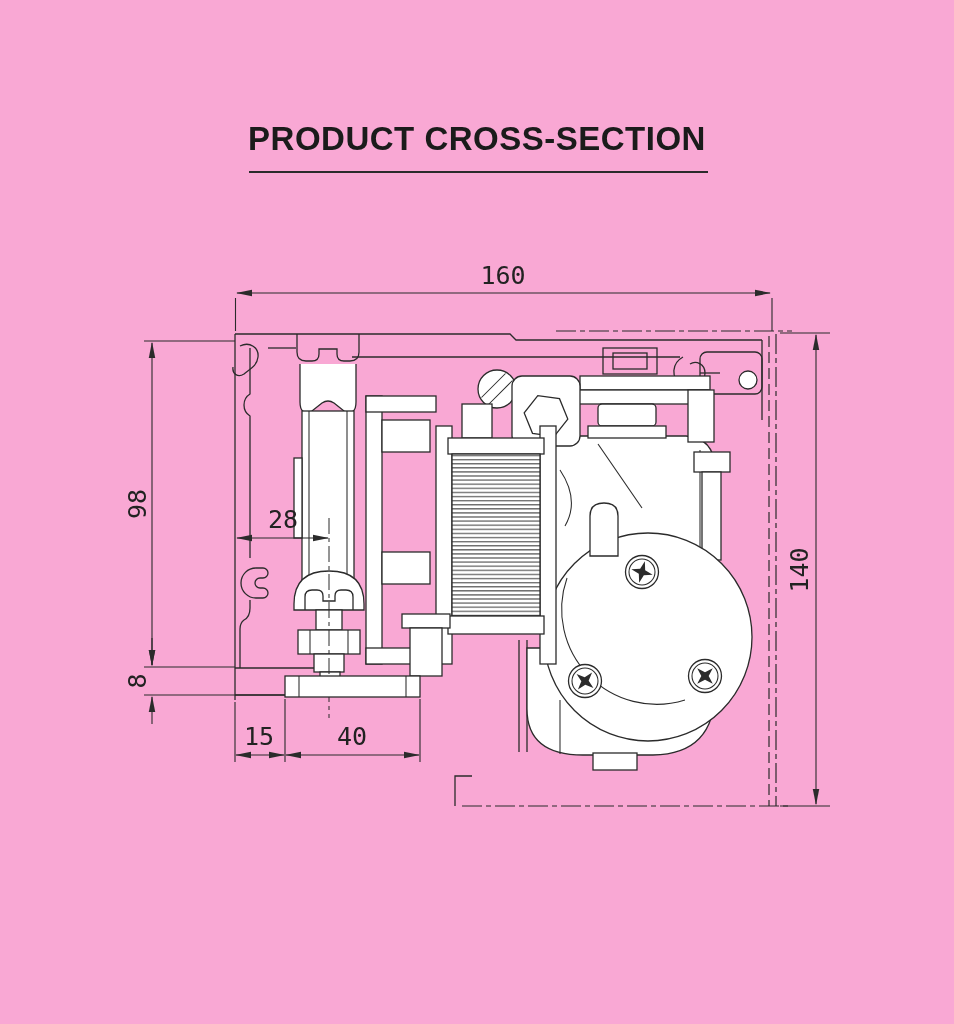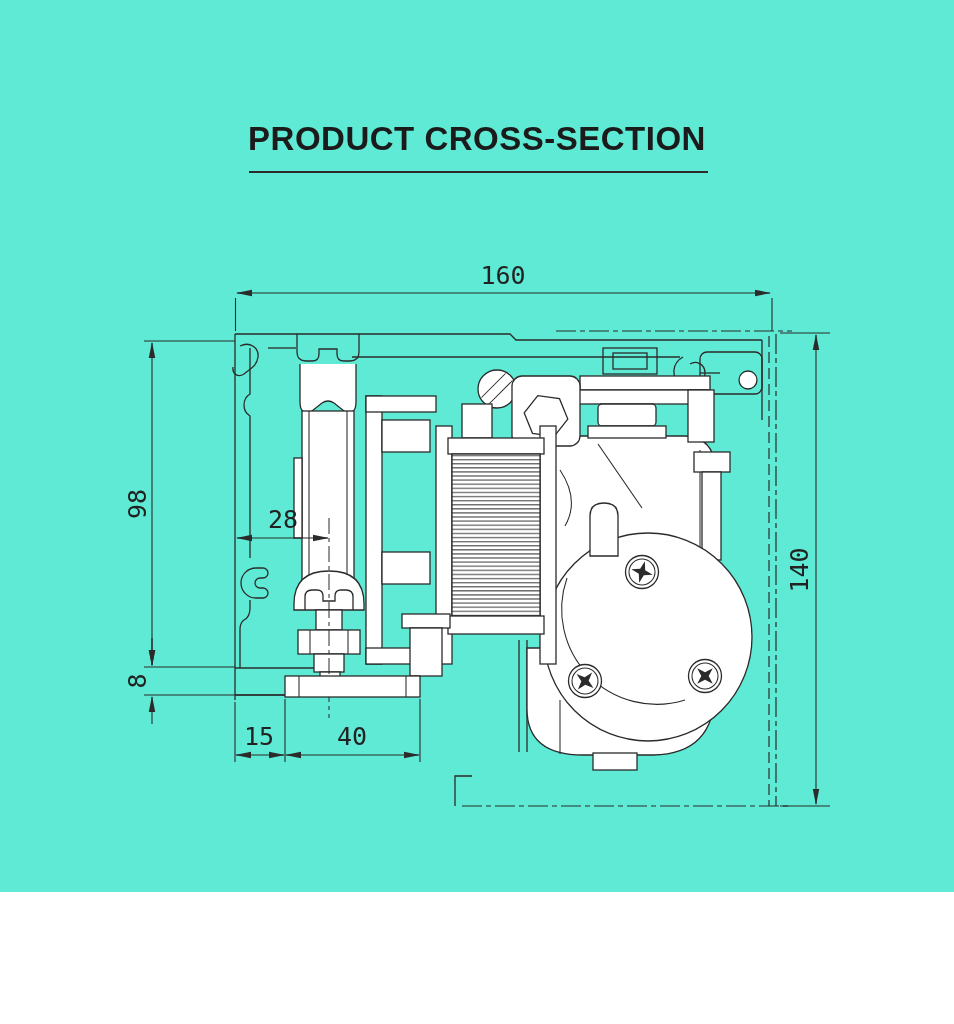--- a/index.html
+++ b/index.html
@@ -1,16 +1,16 @@
 <!DOCTYPE html>
 <html><head>
 <meta charset="utf-8">
 <style>
   html,body{margin:0;padding:0;background:#ffffff;}
-  .stage{position:relative;width:954px;height:892px;background:#5eead4;overflow:hidden;}
+  .stage{position:relative;width:954px;height:1024px;background:#f9a8d4;overflow:hidden;}
   svg{display:block;}
   .title-text{font-family:"Liberation Sans",sans-serif;font-weight:700;letter-spacing:.5px;fill:#1b1b1b;}
   .dim{font-family:"DejaVu Sans Mono",monospace;font-size:25px;fill:#222;}
   .ln{stroke:#2b2b2b;stroke-width:1.3;fill:none;}
   .lnw{stroke:#2b2b2b;stroke-width:1.3;fill:#ffffff;}
   .thin{stroke:#2b2b2b;stroke-width:1.05;fill:none;}
   .dimln{stroke:#2b2b2b;stroke-width:1.1;fill:none;}
   .cl{stroke:#2b2b2b;stroke-width:1;fill:none;stroke-dasharray:16 4 4 4;}
   .dash{stroke:#2b2b2b;stroke-width:1.2;fill:none;stroke-dasharray:11 5;}
   .dadot{stroke:#2b2b2b;stroke-width:1.2;fill:none;stroke-dasharray:20 4 5 4;}

